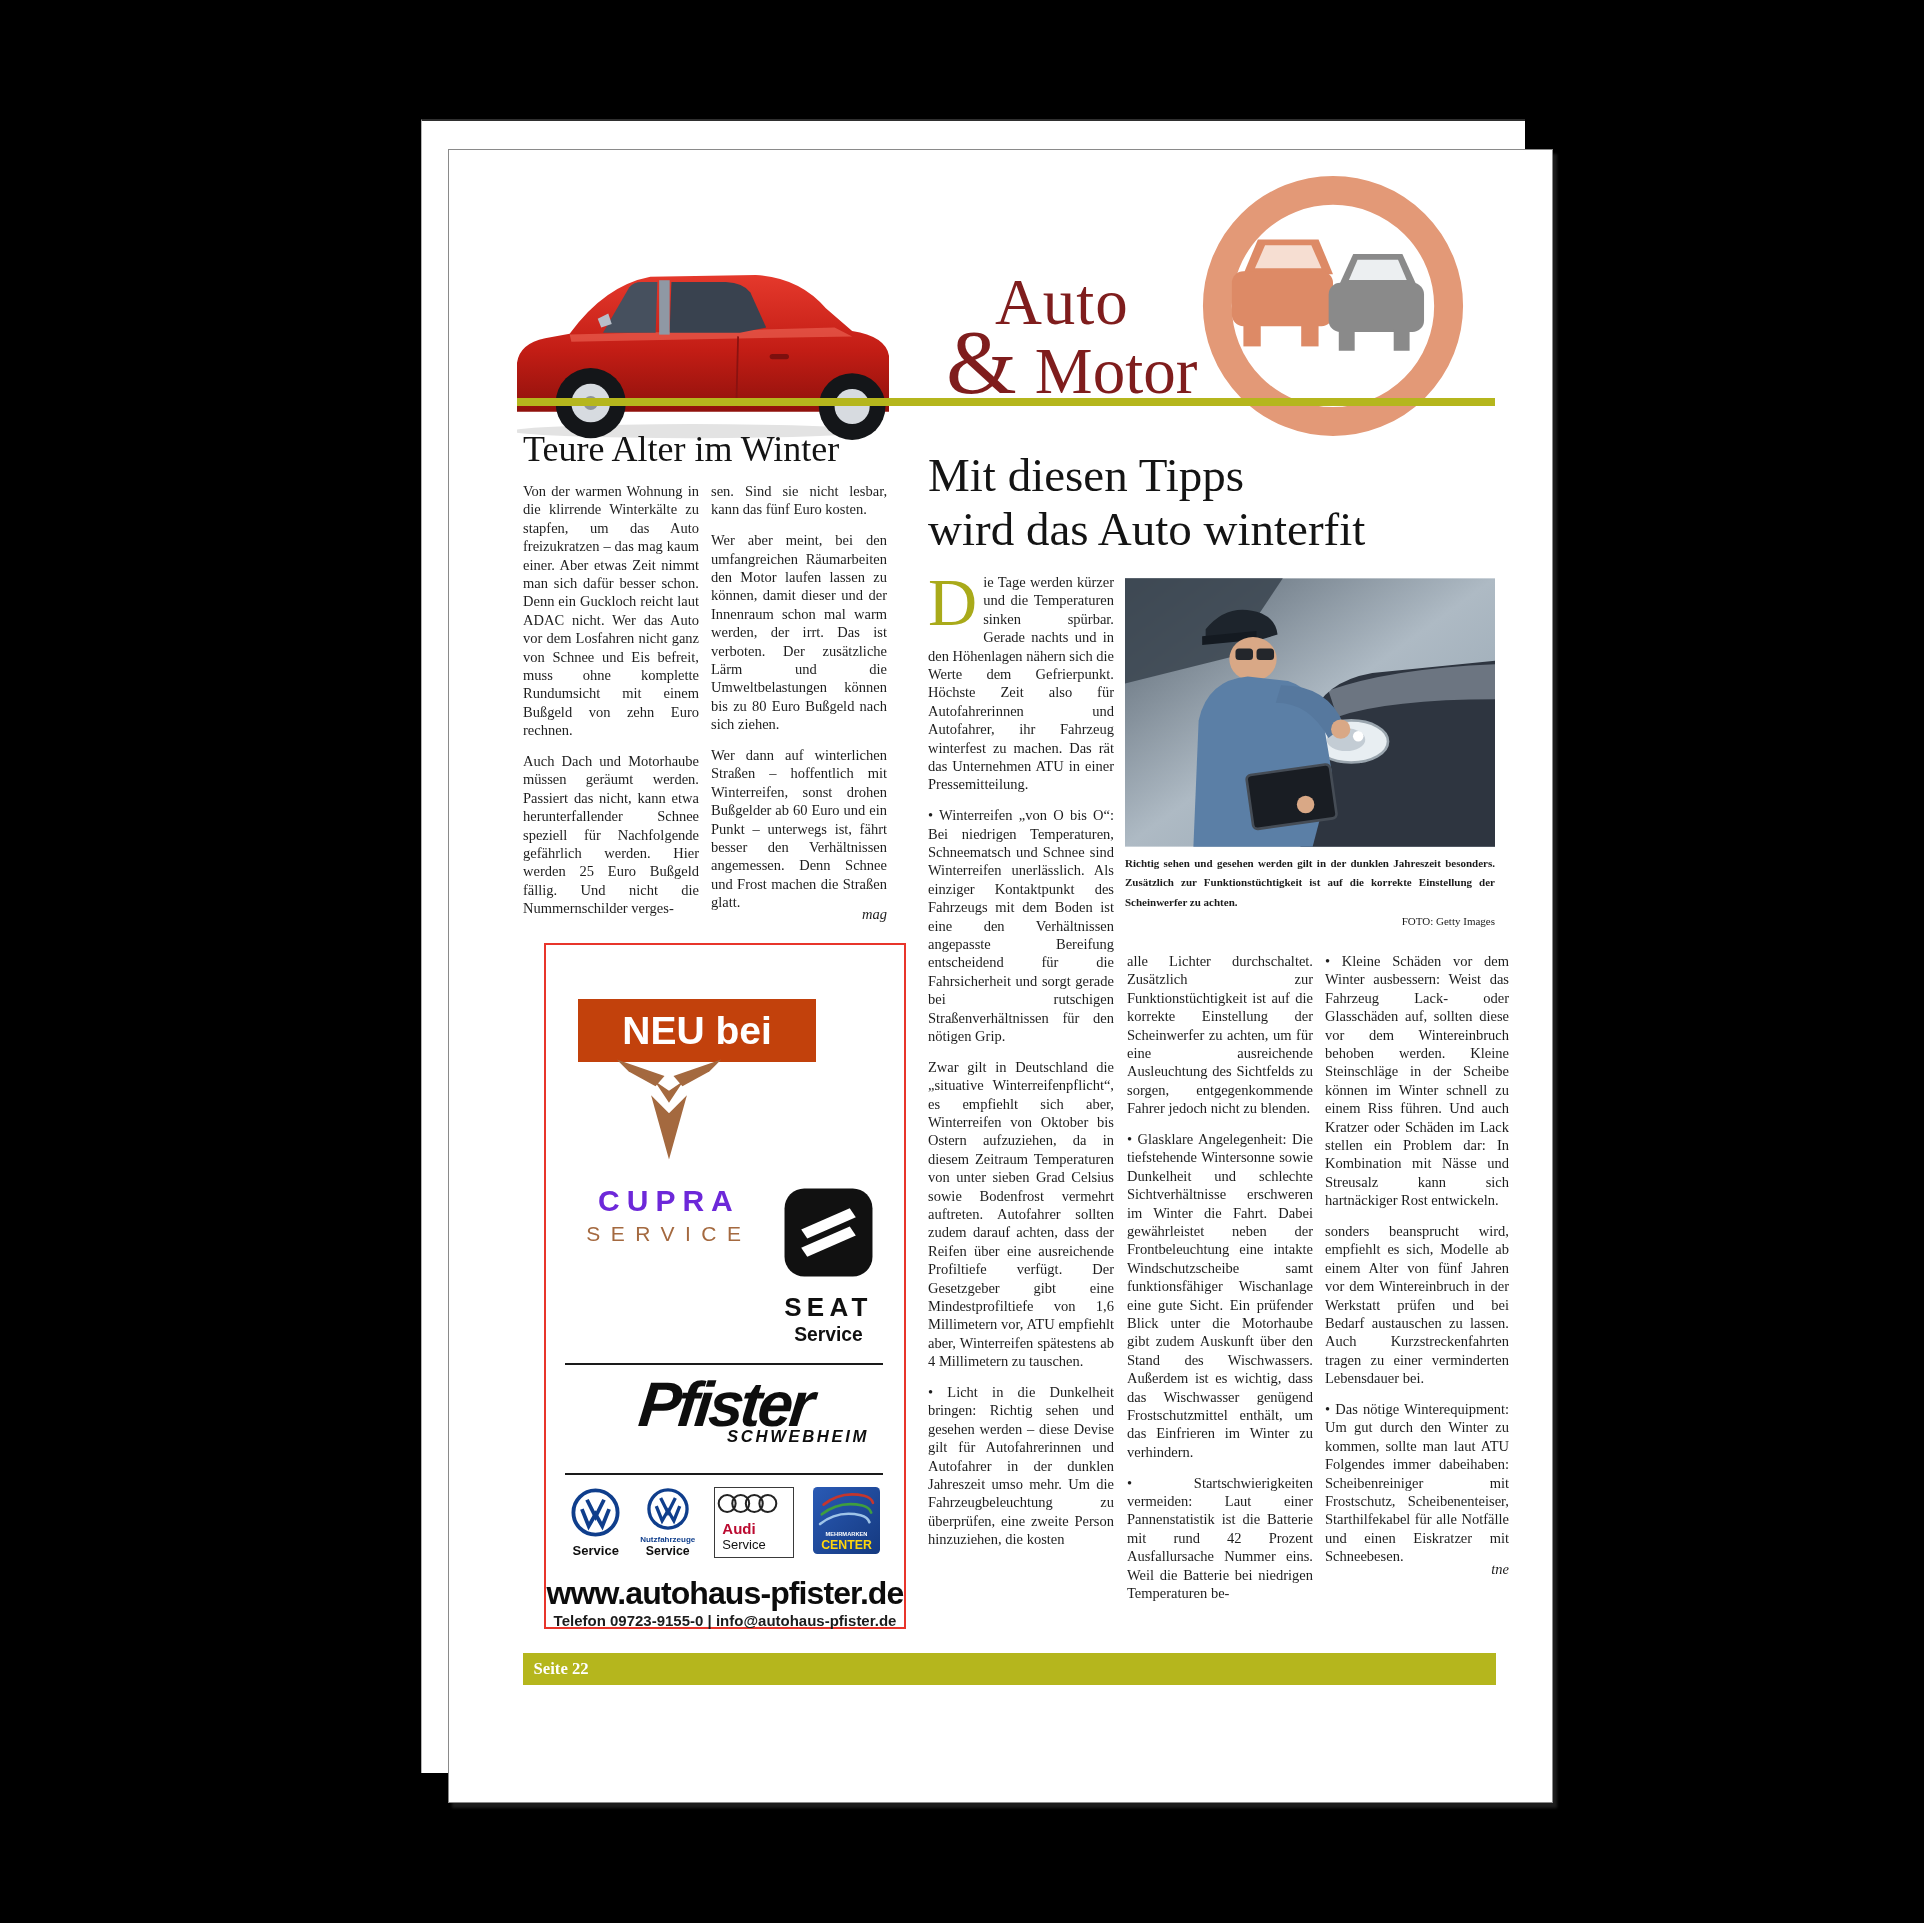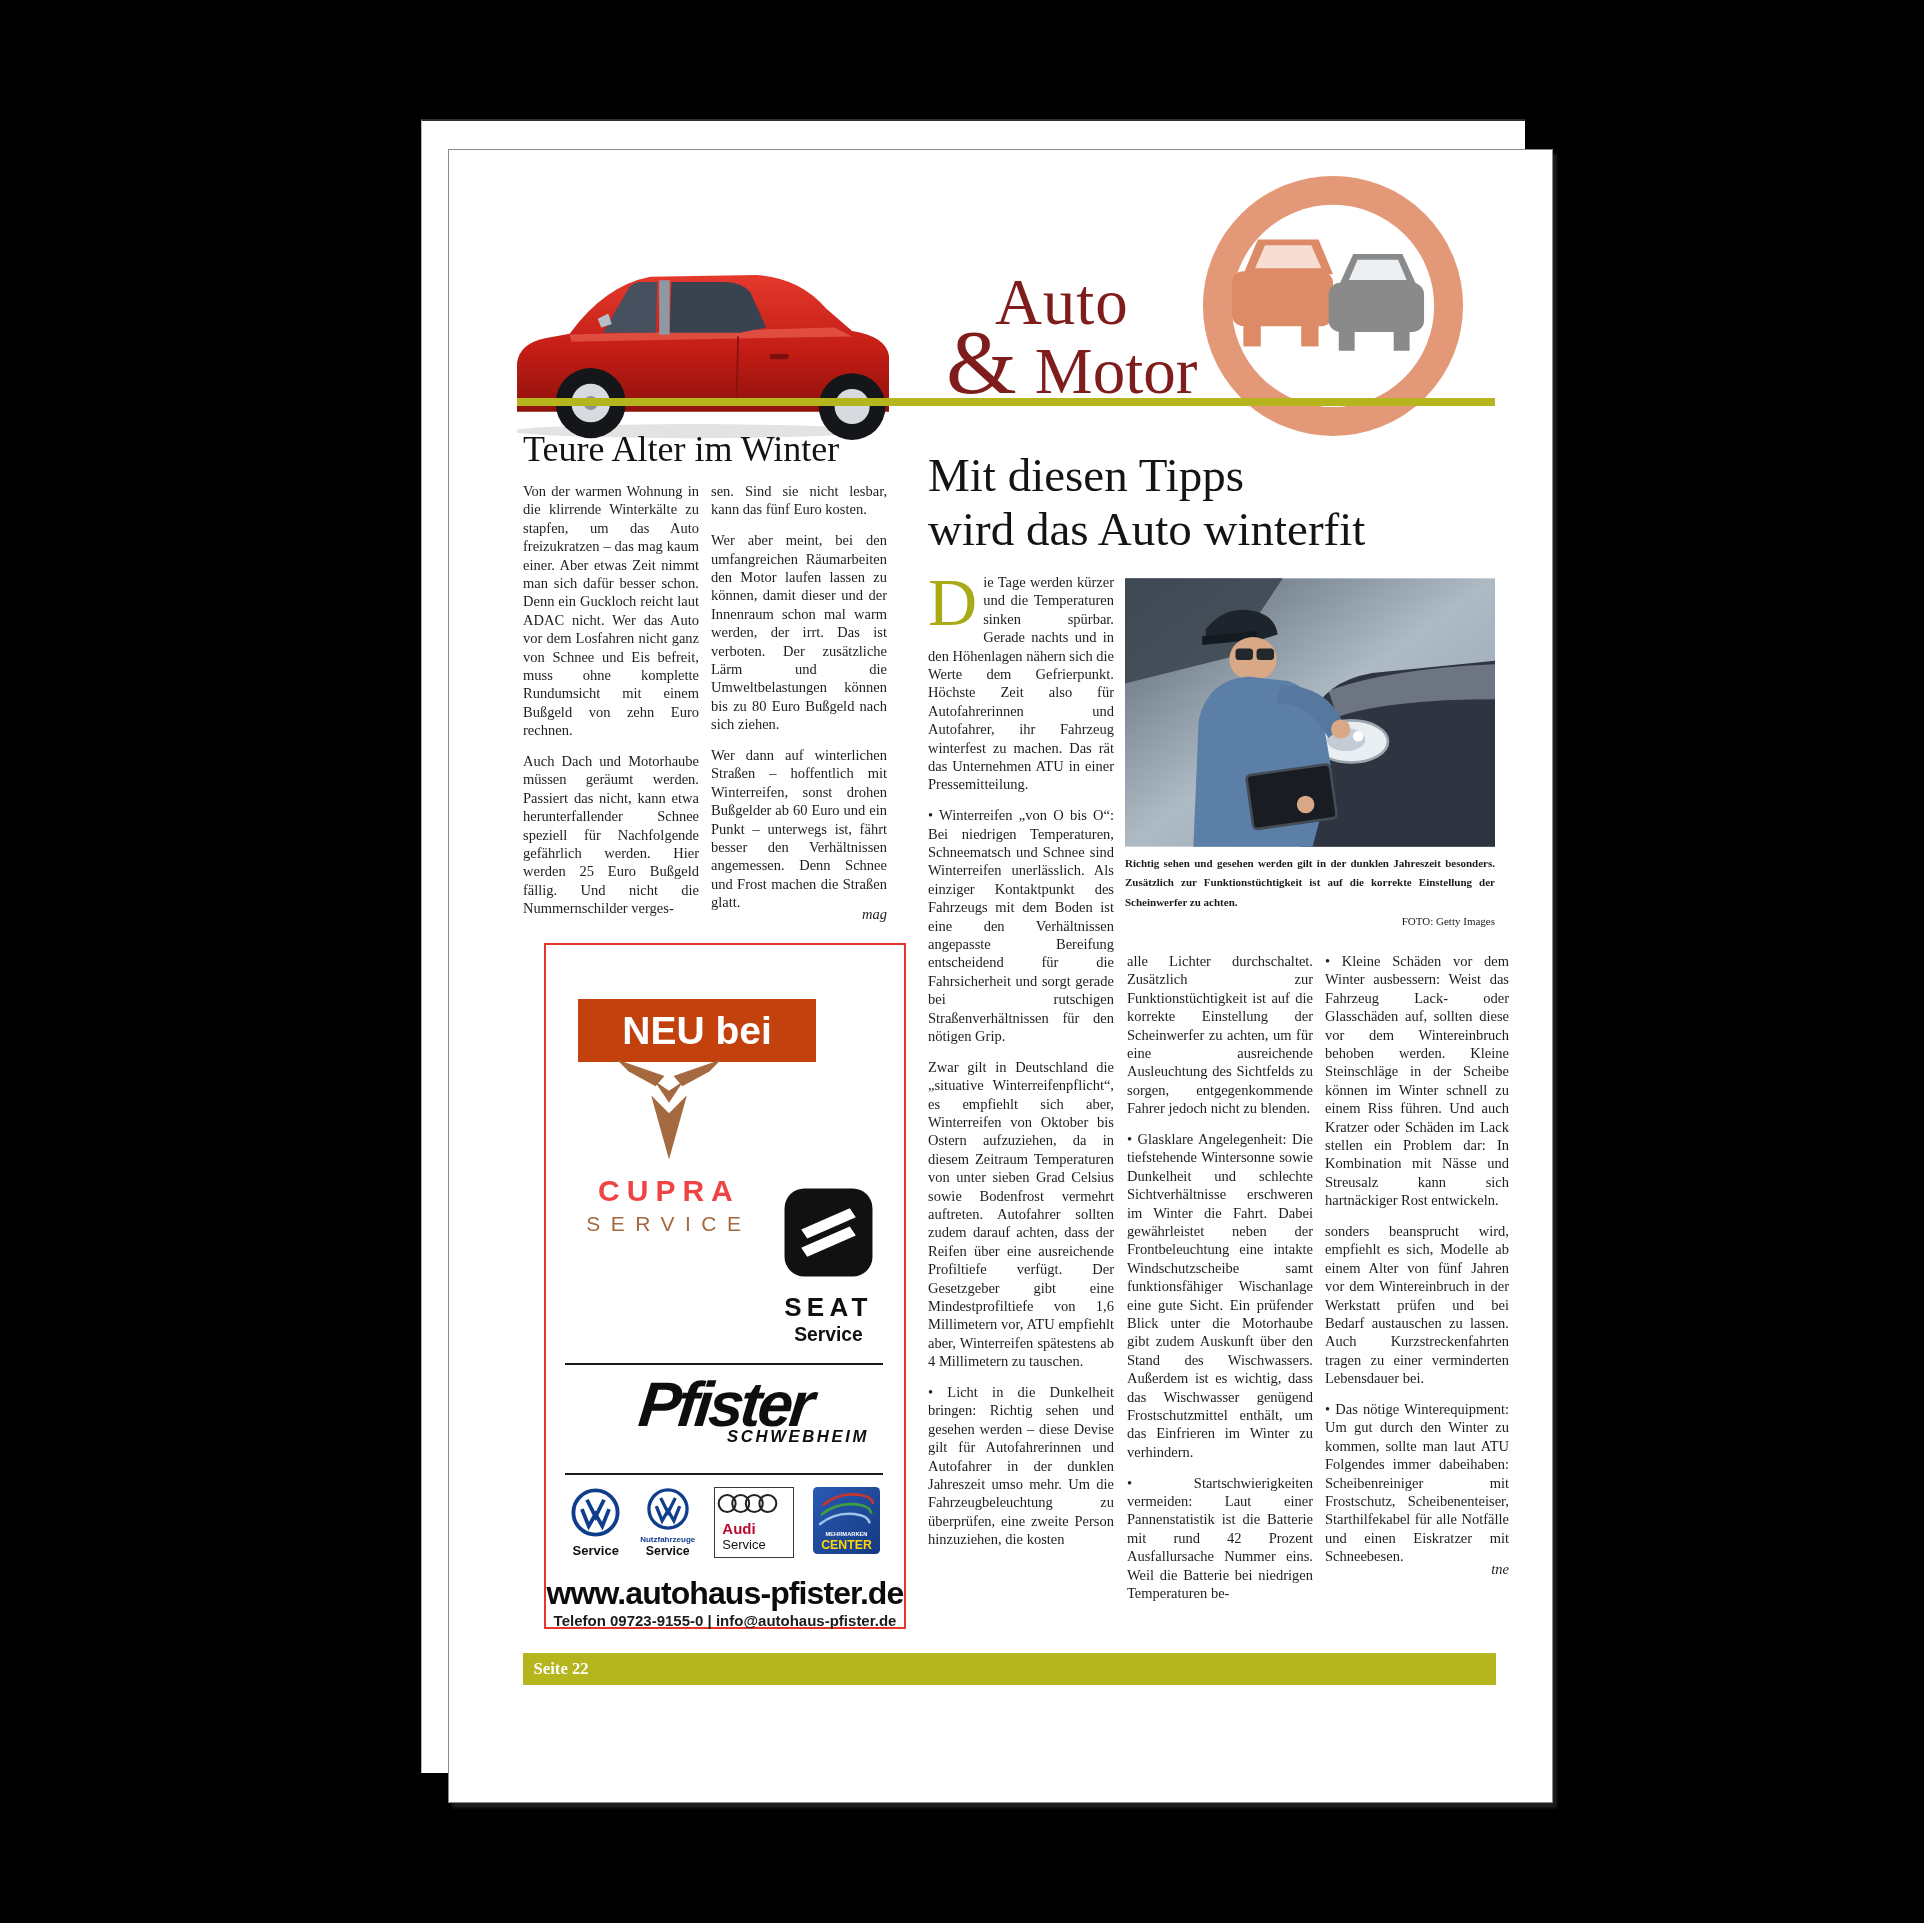--- a/index.html
+++ b/index.html
@@ -40,21 +40,21 @@
   .photo{position:absolute;left:676px;top:428px;width:370px;height:269px;}
   .caption{position:absolute;left:676px;top:704px;width:370px;font-weight:bold;
            font-size:11px;line-height:19.3px;text-align:justify;color:#1b1b1b;}
   .caption .credit{font-weight:normal;text-align:right;}
   
   .ad{position:absolute;left:95px;top:793px;width:362px;height:686px;border:2.6px solid #e8352b;
       background:#fff;box-sizing:border-box;font-family:"Liberation Sans","DejaVu Sans",sans-serif;}
   .ad-banner{position:absolute;left:32px;top:12.3px;width:238px;height:63px;background:#c2410c;
              color:#fff;font-weight:bold;font-size:39px;line-height:63px;text-align:center;margin-top:42px;}
   .cupra{position:absolute;left:4.4px;top:104px;width:237px;text-align:center;}
-  .cupra-name{font-weight:bold;font-size:30px;letter-spacing:7px;color:#ef4444;margin-top:10px;}
+  .cupra-name{font-weight:bold;font-size:30px;letter-spacing:7px;color:#6d28d9;margin-top:20px;}
   .cupra-svc{font-size:21px;letter-spacing:10.5px;color:#a4693f;margin-top:3.5px;}
   .seat{position:absolute;left:221px;top:242px;width:123px;text-align:center;}
   .seat-name{font-weight:bold;font-size:26px;letter-spacing:5.3px;color:#101010;margin-top:10.5px;}
   .seat-svc{font-weight:bold;font-size:19.3px;color:#101010;margin-top:1.8px;}
   .ad-hr{position:absolute;left:19.3px;width:318px;height:1.8px;background:#1a1a1a;}
   .pfister{position:absolute;left:0;top:427px;width:100%;text-align:center;color:#0e0e0e;}
   .pfister-name{font-weight:bold;font-style:italic;font-size:63px;line-height:65px;
                 letter-spacing:-3.5px;transform:skewX(-6deg);}
   .pfister-sub{font-weight:bold;font-style:italic;font-size:16.7px;letter-spacing:2.6px;
                text-align:right;padding-right:35px;margin-top:-10.5px;}

